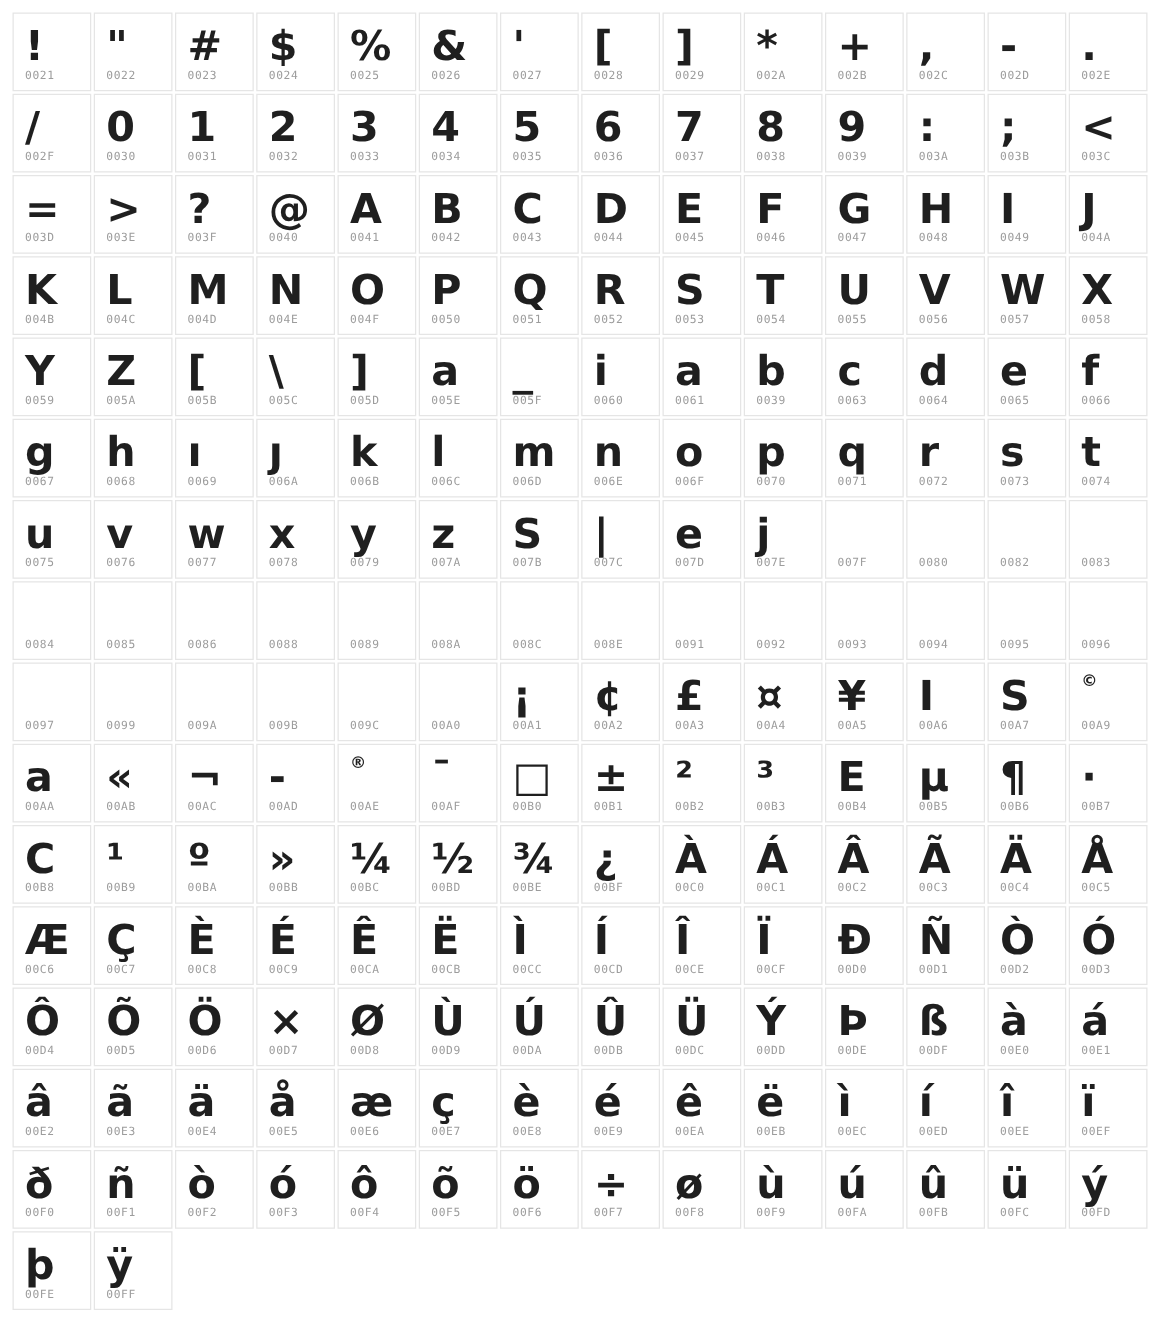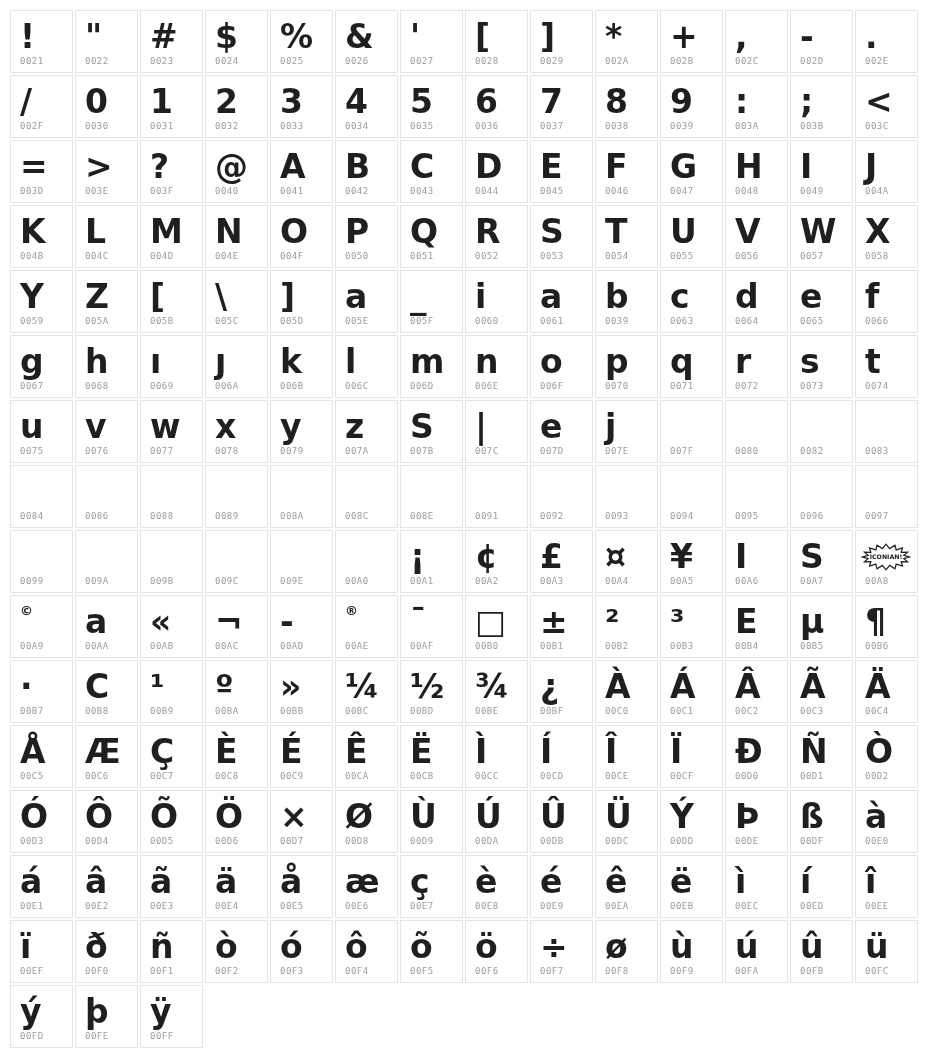--- a/index.html
+++ b/index.html
@@ -456,20 +456,24 @@
       <div class="cell">
     <div class="glyph"></div>
     <div class="code">0083</div>
   </div>
       <div class="cell">
     <div class="glyph"></div>
     <div class="code">0084</div>
   </div>
       <div class="cell">
     <div class="glyph"></div>
+    <div class="code">0085</div>
+  </div>
+      <div class="cell">
+    <div class="glyph"></div>
     <div class="code">0086</div>
   </div>
       <div class="cell">
     <div class="glyph"></div>
     <div class="code">0088</div>
   </div>
       <div class="cell">
     <div class="glyph"></div>
     <div class="code">0089</div>
   </div>
@@ -521,24 +525,20 @@
     <div class="glyph"></div>
     <div class="code">009A</div>
   </div>
       <div class="cell">
     <div class="glyph"></div>
     <div class="code">009B</div>
   </div>
       <div class="cell">
     <div class="glyph"></div>
     <div class="code">009C</div>
-  </div>
-      <div class="cell">
-    <div class="glyph"></div>
-    <div class="code">009E</div>
   </div>
       <div class="cell">
     <div class="glyph"></div>
     <div class="code">00A0</div>
   </div>
       <div class="cell">
     <div class="glyph">¡</div>
     <div class="code">00A1</div>
   </div>
       <div class="cell">
@@ -557,29 +557,20 @@
     <div class="glyph">¥</div>
     <div class="code">00A5</div>
   </div>
       <div class="cell">
     <div class="glyph">I</div>
     <div class="code">00A6</div>
   </div>
       <div class="cell">
     <div class="glyph">S</div>
     <div class="code">00A7</div>
-  </div>
-      <div class="cell">
-    <div class="glyph logo-cell">
-          <svg viewBox="0 0 64 36" class="logo">
-            <polygon points="62.0,18.0 55.0,20.1 59.7,24.3 51.5,24.1 53.2,29.7 45.1,27.1 43.5,33.2 36.6,28.8 32.0,34.5 27.4,28.8 20.5,33.2 18.9,27.1 10.8,29.7 12.5,24.1 4.3,24.3 9.0,20.1 2.0,18.0 9.0,15.9 4.3,11.7 12.5,11.9 10.8,6.3 18.9,8.9 20.5,2.8 27.4,7.2 32.0,1.5 36.6,7.2 43.5,2.8 45.1,8.9 53.2,6.3 51.5,11.9 59.7,11.7 55.0,15.9" fill="#ffffff" stroke="#222222" stroke-width="1.6"></polygon>
-            <text x="32" y="20.8" text-anchor="middle" font-size="8" font-weight="bold" font-family="&quot;DejaVu Sans&quot;, sans-serif" fill="#222222">ICONIAN!</text>
-          </svg>
-        </div>
-    <div class="code">00A8</div>
   </div>
       <div class="cell">
     <div class="glyph sup">©</div>
     <div class="code">00A9</div>
   </div>
       <div class="cell">
     <div class="glyph">a</div>
     <div class="code">00AA</div>
   </div>
       <div class="cell">

